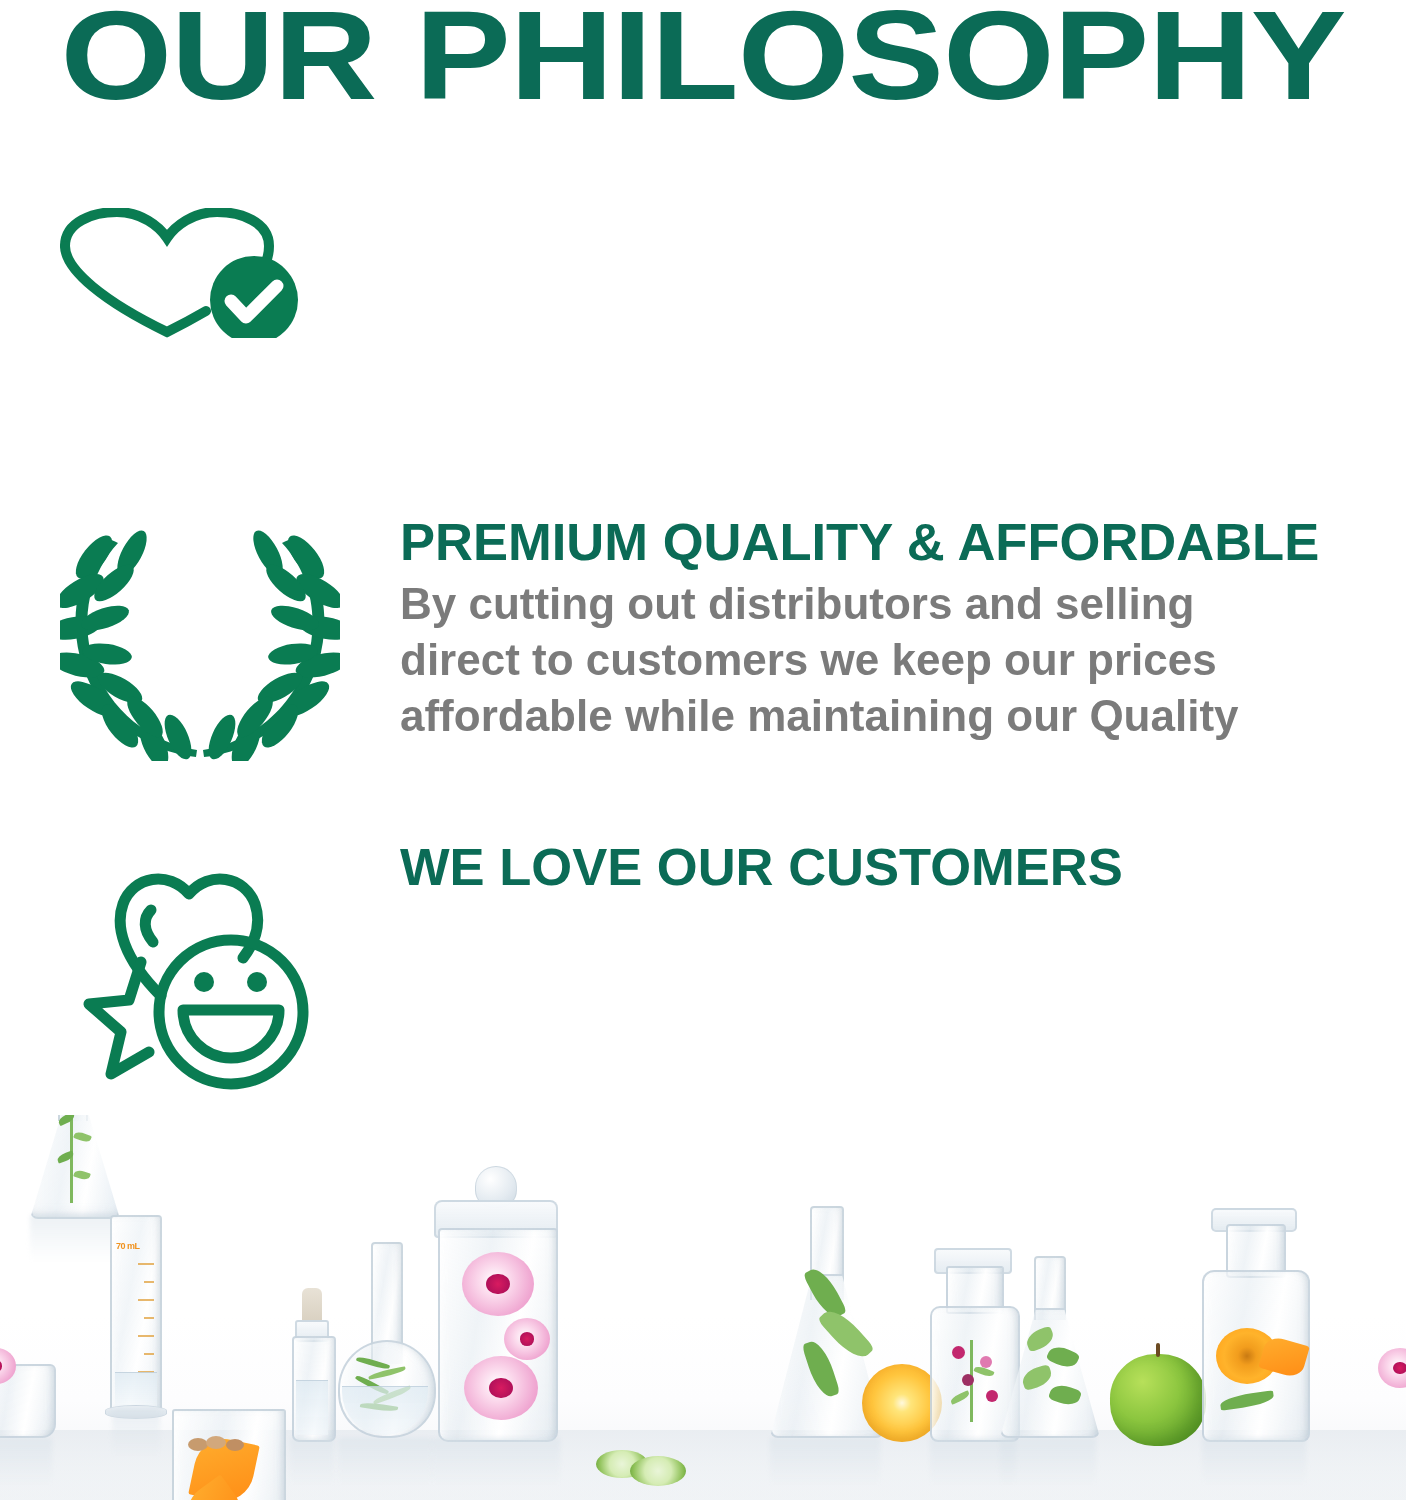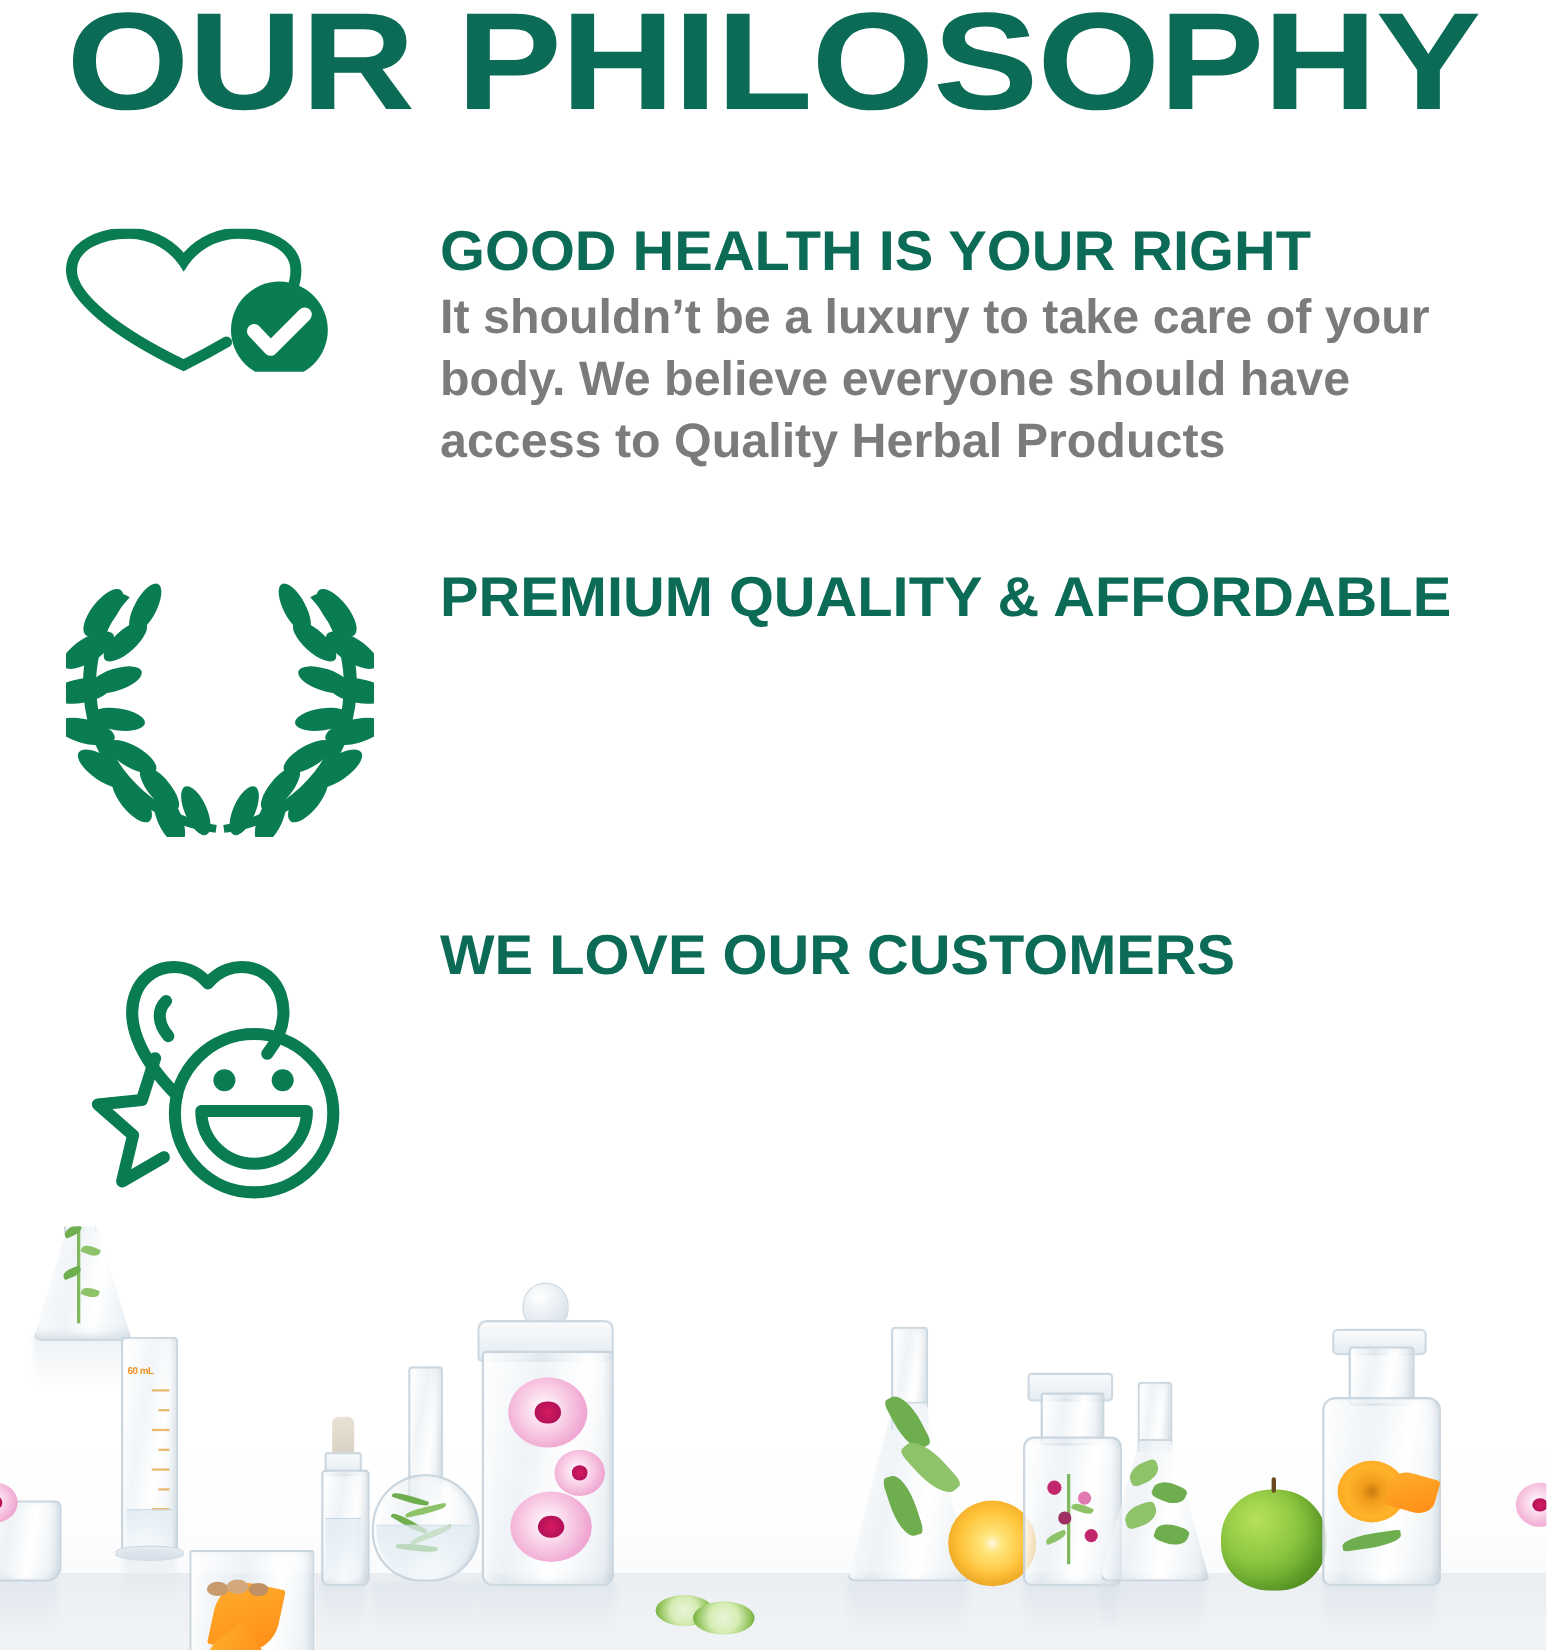--- a/index.html
+++ b/index.html
@@ -195,24 +195,20 @@
 
   <div class="section sec1">
     <div class="icon-col ic1">
       <svg width="290" height="130" viewBox="0 0 290 130">
         <path d="M10 38 C10 14, 38 4, 62 4 C86 4, 104 18, 112 30 C120 18, 138 4, 162 4 C186 4, 214 14, 214 38 C214 52, 208 62, 200 72" fill="none" stroke="#0a7c52" stroke-width="10" stroke-linecap="round"></path>
         <path d="M10 38 C10 62, 50 94, 112 124 C126 117, 139 110, 151 103" fill="none" stroke="#0a7c52" stroke-width="10" stroke-linecap="round"></path>
         <circle cx="199" cy="92" r="44" fill="#0a7c52"></circle>
         <path d="M176 93 l15 16 l31 -31" fill="none" stroke="#ffffff" stroke-width="13" stroke-linecap="round" stroke-linejoin="round"></path>
       </svg>
     </div>
-    <div class="text-col">
-      <h2 class="sec-heading">GOOD HEALTH IS YOUR RIGHT</h2>
-      <p class="sec-body">It shouldn’t be a luxury to take care of your body. We believe everyone should have access to Quality Herbal Products</p>
-    </div>
   </div>
 
   <div class="section sec2">
     <div class="icon-col ic2">
       <svg width="280" height="240" viewBox="0 0 280 240">
         <g fill="#0a7c52">
 
           <path d="M137 229 C92 222, 48 190, 33 140 C20 96, 30 52, 58 22
                    C54 20, 50 18, 47 17 C17 50, 8 97, 22 143 C39 197, 87 231, 136 236 Z"></path>
 
@@ -250,20 +246,21 @@
           <ellipse cx="235" cy="97" rx="25" ry="10" transform="rotate(18 235 97)"></ellipse>
           <ellipse cx="233" cy="133" rx="25" ry="10" transform="rotate(-8 233 133)"></ellipse>
           <ellipse cx="220" cy="167" rx="25" ry="10" transform="rotate(-30 220 167)"></ellipse>
           <ellipse cx="195" cy="196" rx="25" ry="10" transform="rotate(-50 195 196)"></ellipse>
           <ellipse cx="162" cy="216" rx="24" ry="10" transform="rotate(-66 162 216)"></ellipse>
         </g>
       </svg>
     </div>
     <div class="text-col">
       <h2 class="sec-heading">PREMIUM QUALITY &amp; AFFORDABLE</h2>
+      <p class="sec-body">By cutting out distributors and selling direct to customers we keep our prices affordable while maintaining our Quality</p>
     </div>
   </div>
 
   <div class="section sec3">
     <div class="icon-col ic3">
       <svg width="270" height="250" viewBox="0 0 270 250">
         <g fill="none" stroke="#0a7c52" stroke-width="11" stroke-linecap="round" stroke-linejoin="round">
 
           <path d="M96 144 C58 106, 50 74, 58 52 C68 24, 104 18, 124 42
                    C144 18, 180 24, 190 52 C196 70, 192 88, 178 106"></path>
@@ -295,21 +292,21 @@
       <div class="stem" style="left:40px;top:10px;width:3px;height:140px;"></div>
 
       <div class="leafd" style="left:28px;top:62px;width:17px;height:8px;transform:rotate(-24deg);"></div>
       <div class="leaf" style="left:44px;top:80px;width:17px;height:8px;transform:rotate(22deg);"></div>
       <div class="leafd" style="left:27px;top:100px;width:17px;height:8px;transform:rotate(-20deg);"></div>
       <div class="leaf" style="left:44px;top:118px;width:16px;height:8px;transform:rotate(18deg);"></div>
       <div class="refl"></div>
     </div>
 
     <div class="gl cyl glass" style="left:110px;width:48px;height:192px;border-radius:4px 4px 0 0;">
-      <div class="ml-label" style="left:4px;top:24px;font-size:9px;">60 mL</div>
+      <div class="ml-label" style="left:4px;top:24px;font-size:9px;">70 mL</div>
       <div class="grad-mark" style="top:46px;width:16px;"></div>
       <div class="grad-mark" style="top:64px;width:10px;"></div>
       <div class="grad-mark" style="top:82px;width:16px;"></div>
       <div class="grad-mark" style="top:100px;width:10px;"></div>
       <div class="grad-mark" style="top:118px;width:16px;"></div>
       <div class="grad-mark" style="top:136px;width:10px;"></div>
       <div class="grad-mark" style="top:154px;width:16px;"></div>
       <div class="water" style="height:34px;"></div>
       <div class="base" style="width:60px;"></div>
       <div class="refl"></div>

